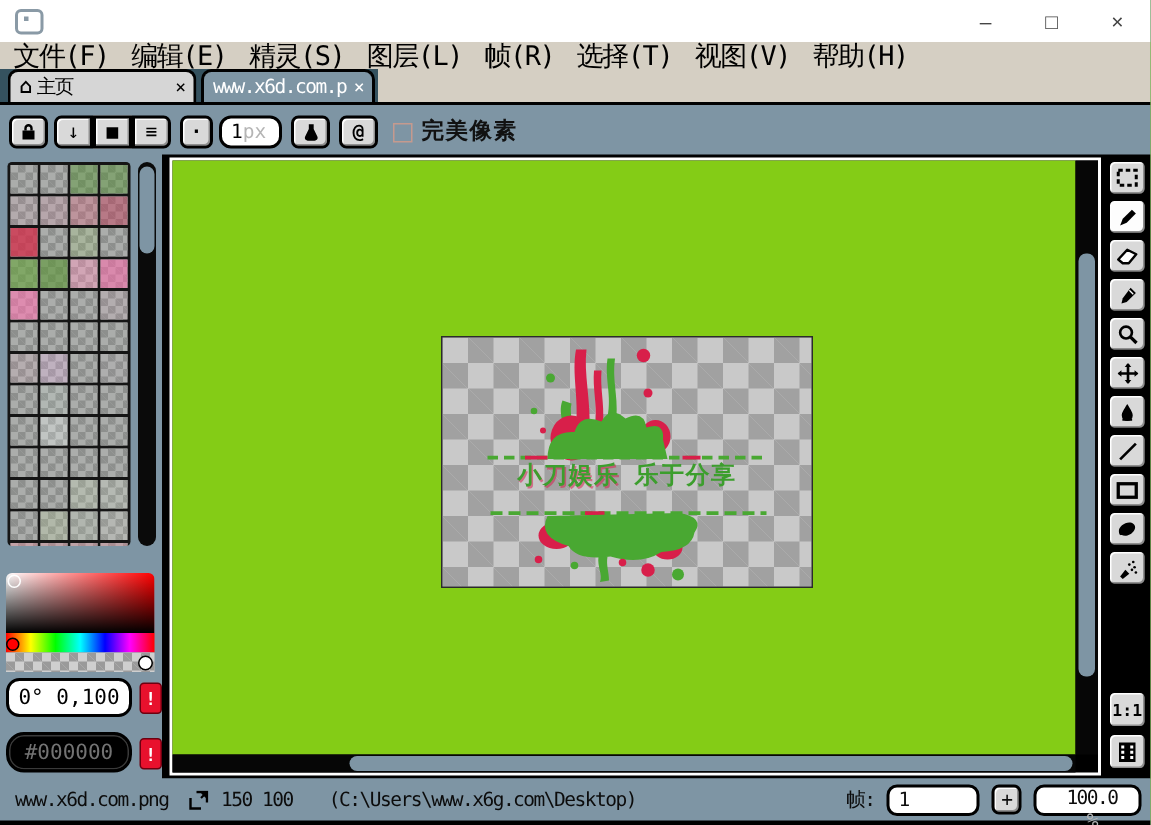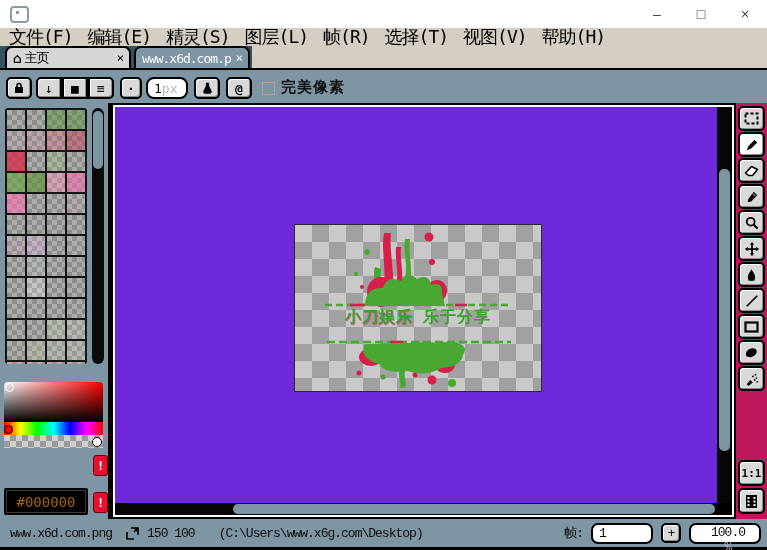--- a/index.html
+++ b/index.html
@@ -57,55 +57,55 @@
   .hue-knob{position:absolute;left:0px;top:3px;width:7px;height:7px;border:1px solid #000;border-radius:50%;background:#f00;}
   .alpha-strip{position:absolute;left:4px;top:332px;width:99px;height:13px;background-color:#cfcfcf;
      background-image:linear-gradient(45deg,#9a9a9a 25%,transparent 25%,transparent 75%,#9a9a9a 75%),
                       linear-gradient(45deg,#9a9a9a 25%,transparent 25%,transparent 75%,#9a9a9a 75%);
      background-position:0 0,6px 6px;background-size:12px 12px;}
   .alpha-knob{position:absolute;right:1px;top:2px;width:8px;height:8px;border:1px solid #000;border-radius:50%;background:#fff;}
   .hsv-field{position:absolute;left:4px;top:349px;width:84px;height:26px;box-sizing:border-box;background:#fff;
      border:2px solid #000;border-radius:9px;display:flex;align-items:center;justify-content:center;
      font-size:14px;color:#000;white-space:nowrap;}
   .hex-field{position:absolute;left:4px;top:385px;width:84px;height:27px;box-sizing:border-box;background:#000;
-     border:2px solid #000;border-radius:2px;box-shadow:inset 0 0 0 1px #3a3a3a;display:flex;align-items:center;
-     justify-content:center;font-size:14px;color:#a16207;}
+     border:2px solid #000;border-radius:12px;box-shadow:inset 0 0 0 1px #3a3a3a;display:flex;align-items:center;
+     justify-content:center;font-size:14px;color:#737373;}
   .warnbtn{position:absolute;left:93px;width:13px;height:19px;background:#e8112d;border:1px solid #6d0010;
      border-radius:3px;color:#fff;font-weight:bold;font-size:12px;display:flex;align-items:center;justify-content:center;}
   
   .center{left:108px;top:103px;width:628px;height:416px;background:#000;}
   .canvas-frame{position:absolute;left:5px;top:2px;right:2px;bottom:2px;border:2px solid #fff;}
-  .viewport{position:absolute;left:0;top:0;right:15px;bottom:12px;background:#6d28d9;overflow:hidden;}
+  .viewport{position:absolute;left:0;top:0;right:15px;bottom:12px;background:#84cc16;overflow:hidden;}
   .sprite{position:absolute;left:179px;top:117px;width:246px;height:166px;border:1px solid #2b2b2b;
      background-color:#c9c9c9;
      background-image:linear-gradient(45deg,#a1a1a1 25%,transparent 25%,transparent 75%,#a1a1a1 75%),
                       linear-gradient(45deg,#a1a1a1 25%,transparent 25%,transparent 75%,#a1a1a1 75%);
      background-position:0 0,17px 17px;background-size:34px 34px;}
   .sprite svg{position:absolute;left:0;top:0;}
   .sprite-text{position:absolute;left:0;top:82px;width:246px;text-align:center;font-weight:bold;font-size:16px;
      color:#3c9e2d;letter-spacing:1px;white-space:nowrap;font-family:"DejaVu Sans",sans-serif;}
   .sprite-text .t1{text-shadow:1px 1px 0 rgba(215,35,80,.55);margin-right:10px;}
   .vtrack{position:absolute;right:0;top:0;width:15px;bottom:12px;background:#060606;}
   .vthumb{position:absolute;left:2px;width:11px;top:62px;height:282px;background:#7e95a4;border-radius:5px;}
   .htrack{position:absolute;left:0;right:15px;bottom:0;height:12px;background:#060606;}
   .hthumb{position:absolute;top:1px;height:10px;left:118px;right:2px;background:#7e95a4;border-radius:5px;}
   
-  .toolbar{left:736px;top:103px;width:31px;height:416px;background:#be185d;}
+  .toolbar{left:736px;top:103px;width:31px;height:416px;background:#000000;}
   .tool{position:absolute;left:2px;width:27px;height:25px;box-sizing:border-box;background:#d9d9d9;
      border:2px solid #000;border-radius:5px;display:flex;align-items:center;justify-content:center;
      box-shadow:inset -1px -1px 0 #8f8f8f,inset 1px 1px 0 #fff;}
   .tool.active{background:#fdfdfd;}
   .tool svg{display:block;}
   .tb-bottom{position:absolute;left:2px;width:27px;height:26px;box-sizing:border-box;background:#d9d9d9;
      border:2px solid #000;border-radius:5px;display:flex;align-items:center;justify-content:center;
      font-size:11px;font-weight:bold;box-shadow:inset -1px -1px 0 #8f8f8f,inset 1px 1px 0 #fff;}
   
   .statusbar{left:0;top:519px;width:767px;height:31px;box-sizing:border-box;background:#7e95a4;
      border-bottom:3px solid #000;display:flex;align-items:center;font-size:13px;color:#0c0c0c;
-     padding:0 6px 0 10px;letter-spacing:-1px;font-family:Liberation Mono, monospace;}
+     padding:0 6px 0 10px;letter-spacing:-1px;}
   .statusbar .sp{white-space:nowrap;}
   .resize-ic{margin:0 8px 0 14px;}
   .frame-label{margin-left:auto;white-space:nowrap;}
   .sb-input{box-sizing:border-box;height:21px;background:#fff;border:2px solid #000;border-radius:7px;
      display:flex;align-items:center;padding-left:6px;font-size:13px;}
   .frame-input{width:62px;margin-left:8px;}
   .plusbtn{box-sizing:border-box;width:20px;height:20px;background:#d9d9d9;border:2px solid #000;border-radius:5px;
      display:flex;align-items:center;justify-content:center;font-size:13px;margin-left:8px;
      box-shadow:inset -1px -1px 0 #8f8f8f,inset 1px 1px 0 #fff;}
   .zoom-input{width:72px;margin-left:8px;flex-direction:column;}
@@ -345,20 +345,21 @@
   </div>
   <div class="sv-box">
     <div class="sv-knob"></div>
   </div>
   <div class="hue-strip">
     <div class="hue-knob"></div>
   </div>
   <div class="alpha-strip">
     <div class="alpha-knob"></div>
   </div>
+  <div class="hsv-field">0° 0,100</div>
   <div class="warnbtn" style="top:352px;">!</div>
   <div class="hex-field">#000000</div>
   <div class="warnbtn" style="top:389px;">!</div>
 </div>
 
 <div class="abs center">
   <div class="canvas-frame">
     <div class="viewport">
       <div class="sprite">
         <svg width="246" height="166" viewBox="0 0 246 166">

